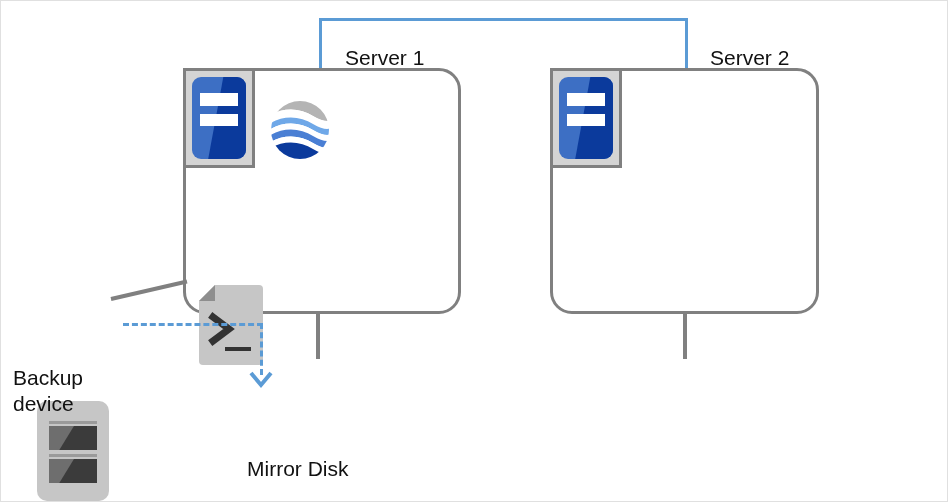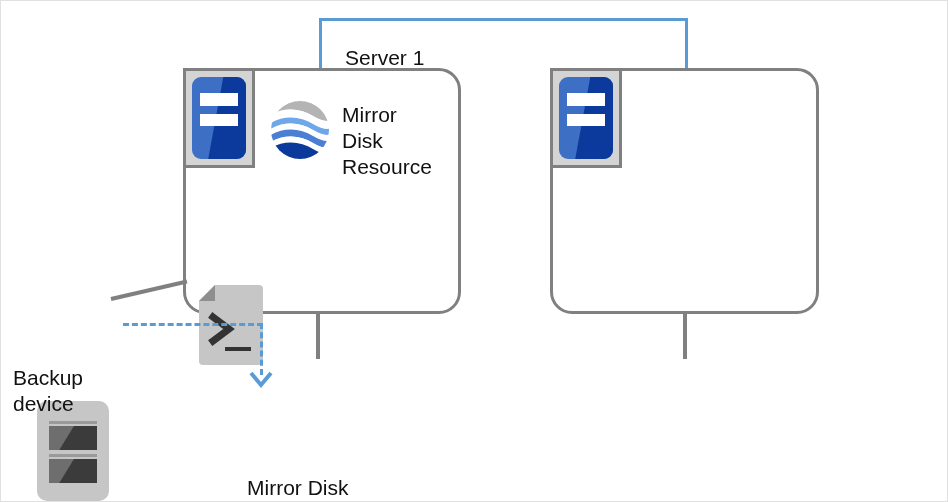--- a/index.html
+++ b/index.html
@@ -155,34 +155,32 @@
         <path d="M-4,28 C10,16 30,16 44,25 C54,31 60,31 66,28 L66,20 C60,23 54,23 44,17 C30,8 10,8 -4,20 Z" fill="#ffffff"></path>
         <path d="M-4,34 C10,22 30,22 44,31 C54,37 60,37 66,34 L66,28 C60,31 54,31 44,25 C30,16 10,16 -4,28 Z" fill="#6fa8e8"></path>
         <path d="M-4,40 C10,28 30,28 44,37 C54,43 60,43 66,40 L66,34 C60,37 54,37 44,31 C30,22 10,22 -4,34 Z" fill="#ffffff"></path>
         <path d="M-4,47 C10,35 30,35 44,44 C54,50 60,50 66,47 L66,40 C60,43 54,43 44,37 C30,28 10,28 -4,40 Z" fill="#4a7fd4"></path>
         <path d="M-4,53 C10,41 30,41 44,50 C54,56 60,56 66,53 L66,47 C60,50 54,50 44,44 C30,35 10,35 -4,47 Z" fill="#ffffff"></path>
         <path d="M-4,53 C10,41 30,41 44,50 C54,56 60,56 66,53 L66,66 L-4,66 Z" fill="#0b3a9c"></path>
       </g>
     </svg>
   </div>
 
-  <div class="abs label label-left" style="left:341px; top:101px; width:120px;">Mirror
-Disk
-Resource</div>
 
   <div class="abs script-icon" style="left:198px; top:222px; width:64px; height:80px;">
     <svg width="64" height="80" viewBox="0 0 64 80">
       <path d="M16,0 L60,0 Q64,0 64,4 L64,76 Q64,80 60,80 L4,80 Q0,80 0,76 L0,16 Z" fill="#c6c6c6"></path>
       <path d="M16,0 L16,16 L0,16 Z" fill="#8e8e8e"></path>
       <path d="M14,32 L30,44 L14,56" fill="none" stroke="#333333" stroke-width="7" stroke-linecap="square"></path>
       <rect x="26" y="62" width="26" height="4" fill="#333333"></rect>
     </svg>
   </div>
 
 
+  <div class="abs label label-left" style="left:709px; top:44px; width:160px;">Server 2</div>
 
   <div class="abs server-box" style="left:549px; top:67px; width:269px; height:246px;"></div>
 
   <div class="abs server-icon" style="left:549px; top:67px; width:72px; height:100px;">
     <div class="server-icon-inner">
       <div class="server-bar b1"></div>
       <div class="server-bar b2"></div>
     </div>
   </div>
 
@@ -201,17 +199,17 @@
   <div class="abs dash-h" style="left:122px; top:322px; width:140px;"></div>
   <div class="abs dash-v" style="left:259px; top:322px; height:52px;"></div>
   <div class="abs" style="left:248px; top:368px; width:24px; height:20px;">
     <svg width="24" height="20" viewBox="0 0 24 20">
       <path d="M2,4 L12,16 L22,4" fill="none" stroke="#5b9bd5" stroke-width="4"></path>
     </svg>
   </div>
 
   <div class="abs gray-line" style="left:315px; top:313px; width:4px; height:45px;"></div>
 
-  <div class="abs label label-center" style="left:246px; top:474px; width:140px;">Mirror Disk</div>
+  <div class="abs label label-center" style="left:246px; top:455px; width:140px;">Mirror Disk</div>
 
   <div class="abs gray-line" style="left:682px; top:313px; width:4px; height:45px;"></div>
 
 </div>
 
 </body></html>

